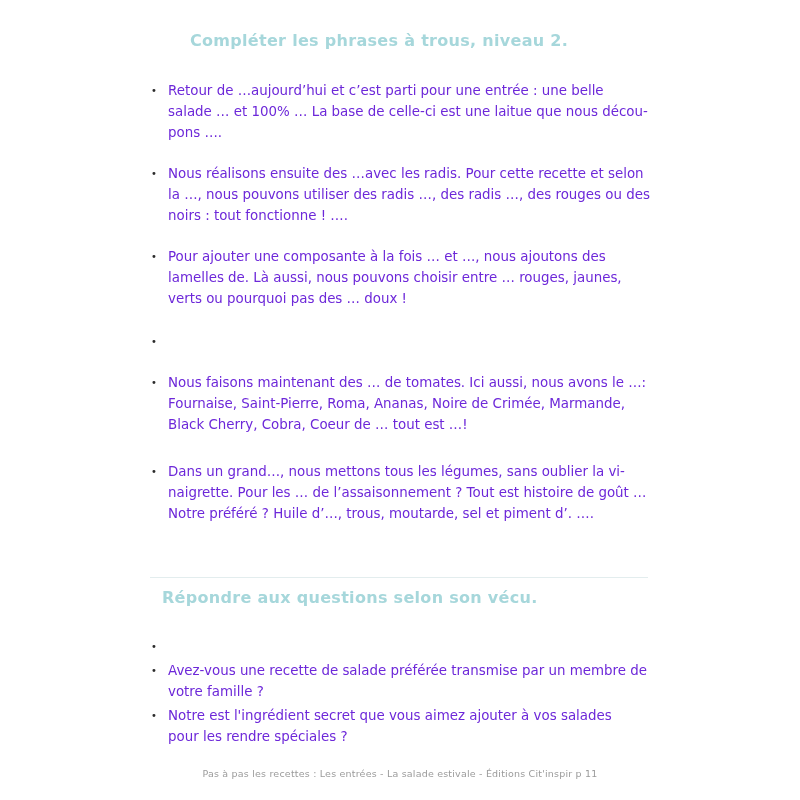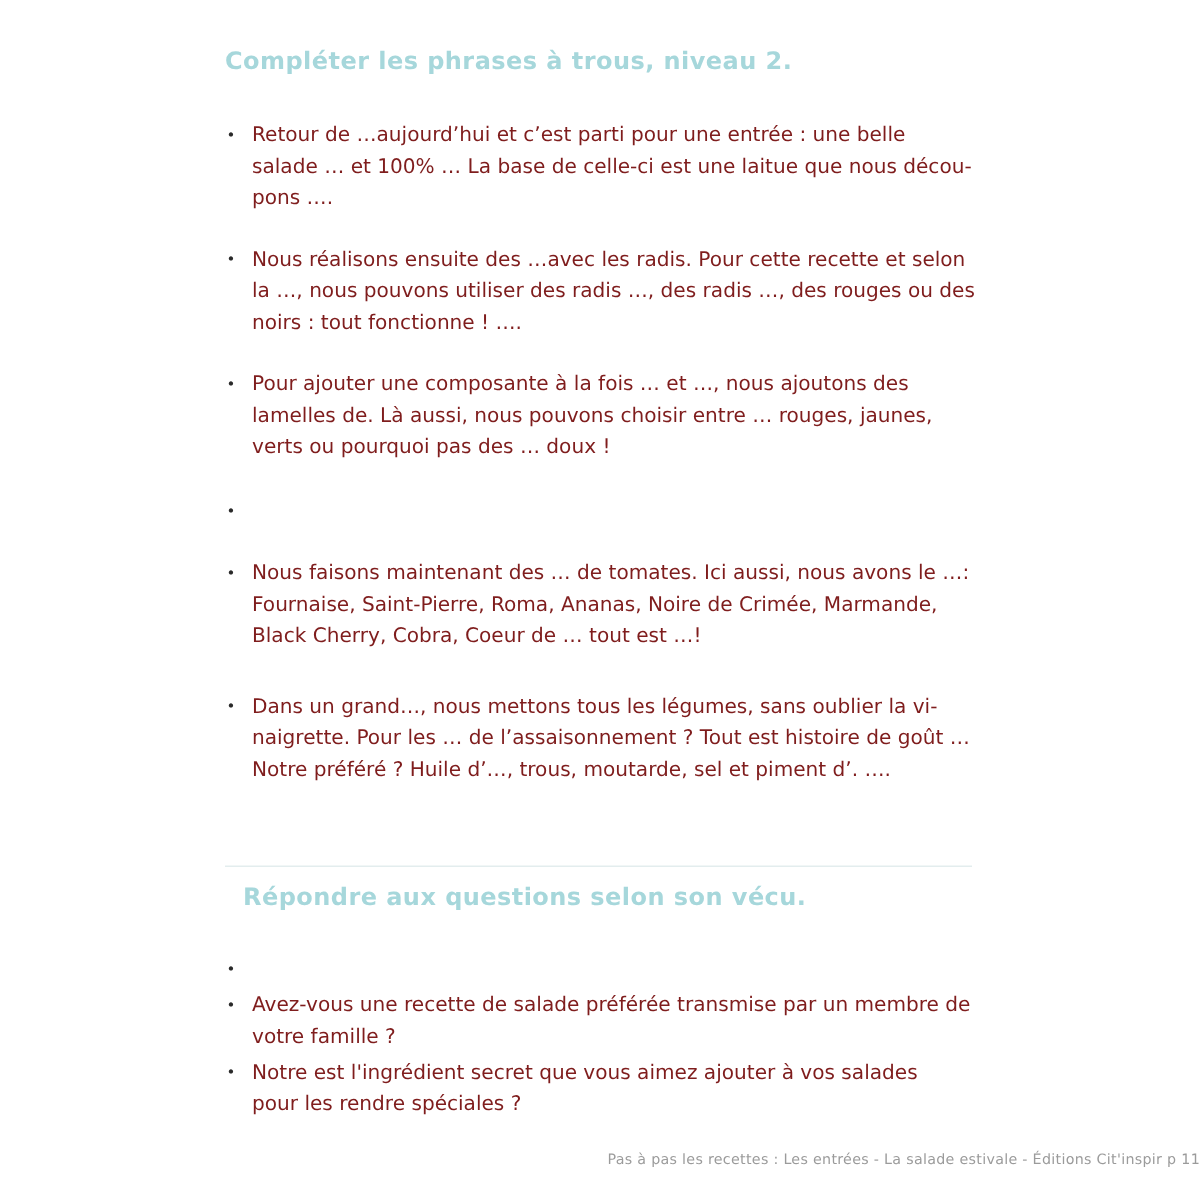--- a/index.html
+++ b/index.html
@@ -18,21 +18,21 @@
   .heading {
     position: absolute;
     left: 150px;
     margin: 0;
     font-size: 16px;
     font-weight: bold;
     color: #a6d7db;
     letter-spacing: 0.3px;
     white-space: pre;
   }
-  .heading-1 { top: 31px; }
+  .heading-1 { top: 31px; margin-left: 40px; }
   .heading-2 { top: 588px; margin-left: 12px; }
   .list {
     position: absolute;
     left: 151px;
     width: 540px;
   }
   .list-1 { top: 80px; }
   .list-2 { top: 636px; }
   .item {
     display: flex;
@@ -47,36 +47,36 @@
     width: 17px;
     font-size: 10px;
     line-height: 21px;
     color: #2a2a2a;
     user-select: none;
   }
   .item-text {
     white-space: pre;
     font-size: 13.4px;
     line-height: 21px;
-    color: #7f1d1d;
+    color: #6d28d9;
   }
   .divider {
     position: absolute;
     left: 150px;
     top: 577px;
     width: 498px;
     height: 1px;
     background: #e3edee;
   }
   .footer {
     position: absolute;
     left: 0;
     top: 768px;
     width: 800px;
-    text-align: right;
+    text-align: center;
     font-size: 9.5px;
     color: #9b9b9b;
     letter-spacing: 0.2px;
   }
 </style>
 </head>
 <body>
 
 <div class="page">
 

